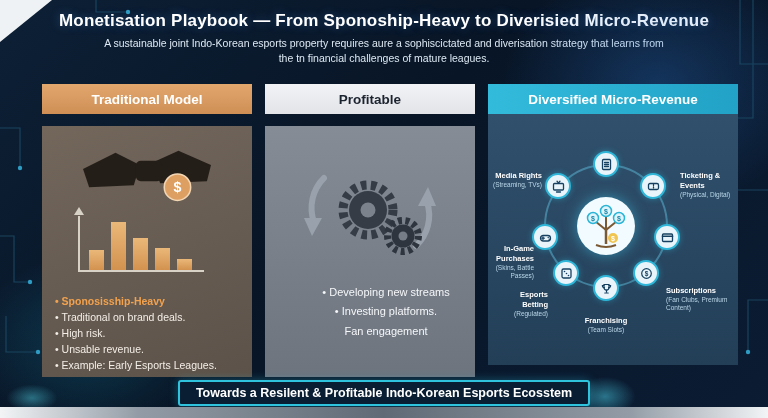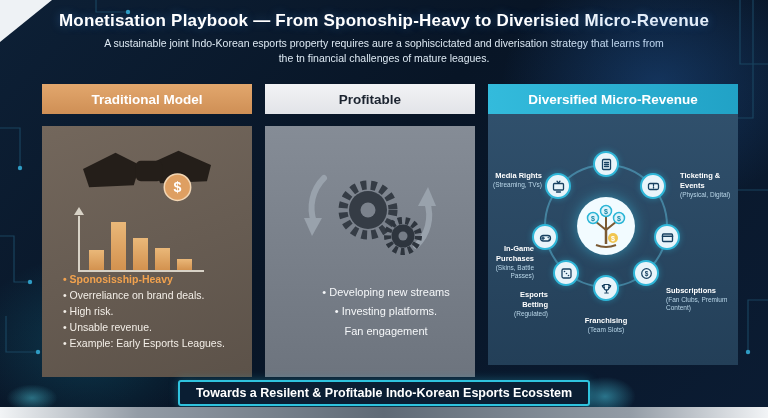--- a/index.html
+++ b/index.html
@@ -42,21 +42,21 @@
 
   
   .handshake-wrap { height:80px; margin-top:8px; display:flex; justify-content:center; }
   .chart { width:126px; height:56px; margin:2px 0 0 36px; position:relative;
            border-left:2px solid #d8d2c6; border-bottom:2px solid #d8d2c6;
            display:flex; align-items:flex-end; gap:7px; padding-left:9px; }
   .axis-arrow { position:absolute; left:-6px; top:-9px; width:0; height:0;
                 border-left:5px solid transparent; border-right:5px solid transparent;
                 border-bottom:8px solid #d8d2c6; }
   .bar { width:15px; background:linear-gradient(#eab879,#d3924f); }
-  .bullets { list-style:none; margin-top:1px; padding:0 21px; }
+  .bullets { list-style:none; margin-top:23px; padding:0 13px; }
   .bullets li { font-size:10.5px; color:#f3eee7; margin-bottom:4px; font-weight:500; }
   .bullets li.highlight { color:#f2a24e; font-weight:700; }
 
   
   .gears-wrap { margin-top:28px; display:flex; justify-content:center; }
   .trans-bullets { margin-top:14px; text-align:center; font-size:11px; color:#f5f7f9; line-height:1.75;padding-left:32px; }
 
   
   .diagram { position:relative; width:217px; height:250px; }
   .ring { position:absolute; left:56px; top:50px; width:124px; height:124px; border-radius:50%;
@@ -149,21 +149,21 @@
         <div class="chart">
           <div class="axis-arrow"></div>
           <div class="bar" style="height:20px"></div>
           <div class="bar" style="height:48px"></div>
           <div class="bar" style="height:32px"></div>
           <div class="bar" style="height:22px"></div>
           <div class="bar" style="height:11px"></div>
         </div>
         <ul class="bullets">
           <li class="highlight">• Sponosisship-Heavy</li>
-          <li>• Overreliance on brand deals.</li>
+          <li>• Traditional on brand deals.</li>
           <li>• High risk.</li>
           <li>• Unsable revenue.</li>
           <li>• Example: Early Esports Leagues.</li>
         </ul>
       </div>
     </section>
 
     <section class="col col-2">
       <div class="col-header hdr-transition">Profitable</div>
       <div class="col-body body-transition">

